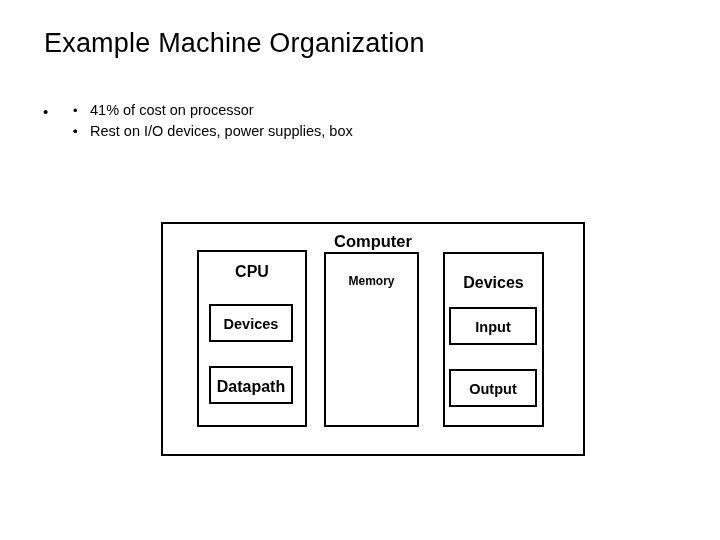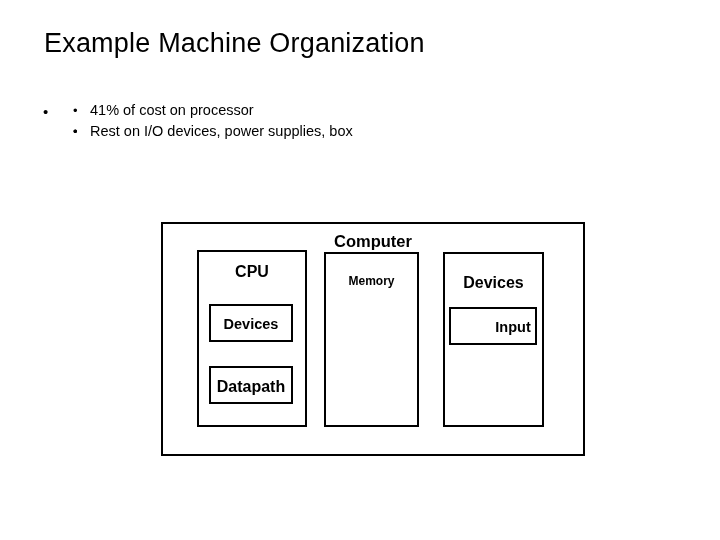--- a/index.html
+++ b/index.html
@@ -209,21 +209,20 @@
   #input-box {
     left: 288px;
     top: 85px;
     width: 88px;
     height: 38px;
     z-index: 4;
   }
   #input-label {
     top: 10px;
     font-size: 14.5px;
-    margin-left: 20px;
   }
 
   
   #output-shadow {
     left: 294px;
     top: 153px;
     width: 88px;
     height: 38px;
   }
   #output-box {
@@ -290,14 +289,17 @@
   <div class="box" id="devices-box">
     <div class="box-label" id="devices-label">Devices</div>
   </div>
 
   <div class="shadow" id="input-shadow"></div>
   <div class="box" id="input-box">
     <div class="box-label" id="input-label">Input</div>
   </div>
 
   <div class="shadow" id="output-shadow"></div>
+  <div class="box" id="output-box">
+    <div class="box-label" id="output-label">Output</div>
+  </div>
 
 </div>
 
 </body></html>

